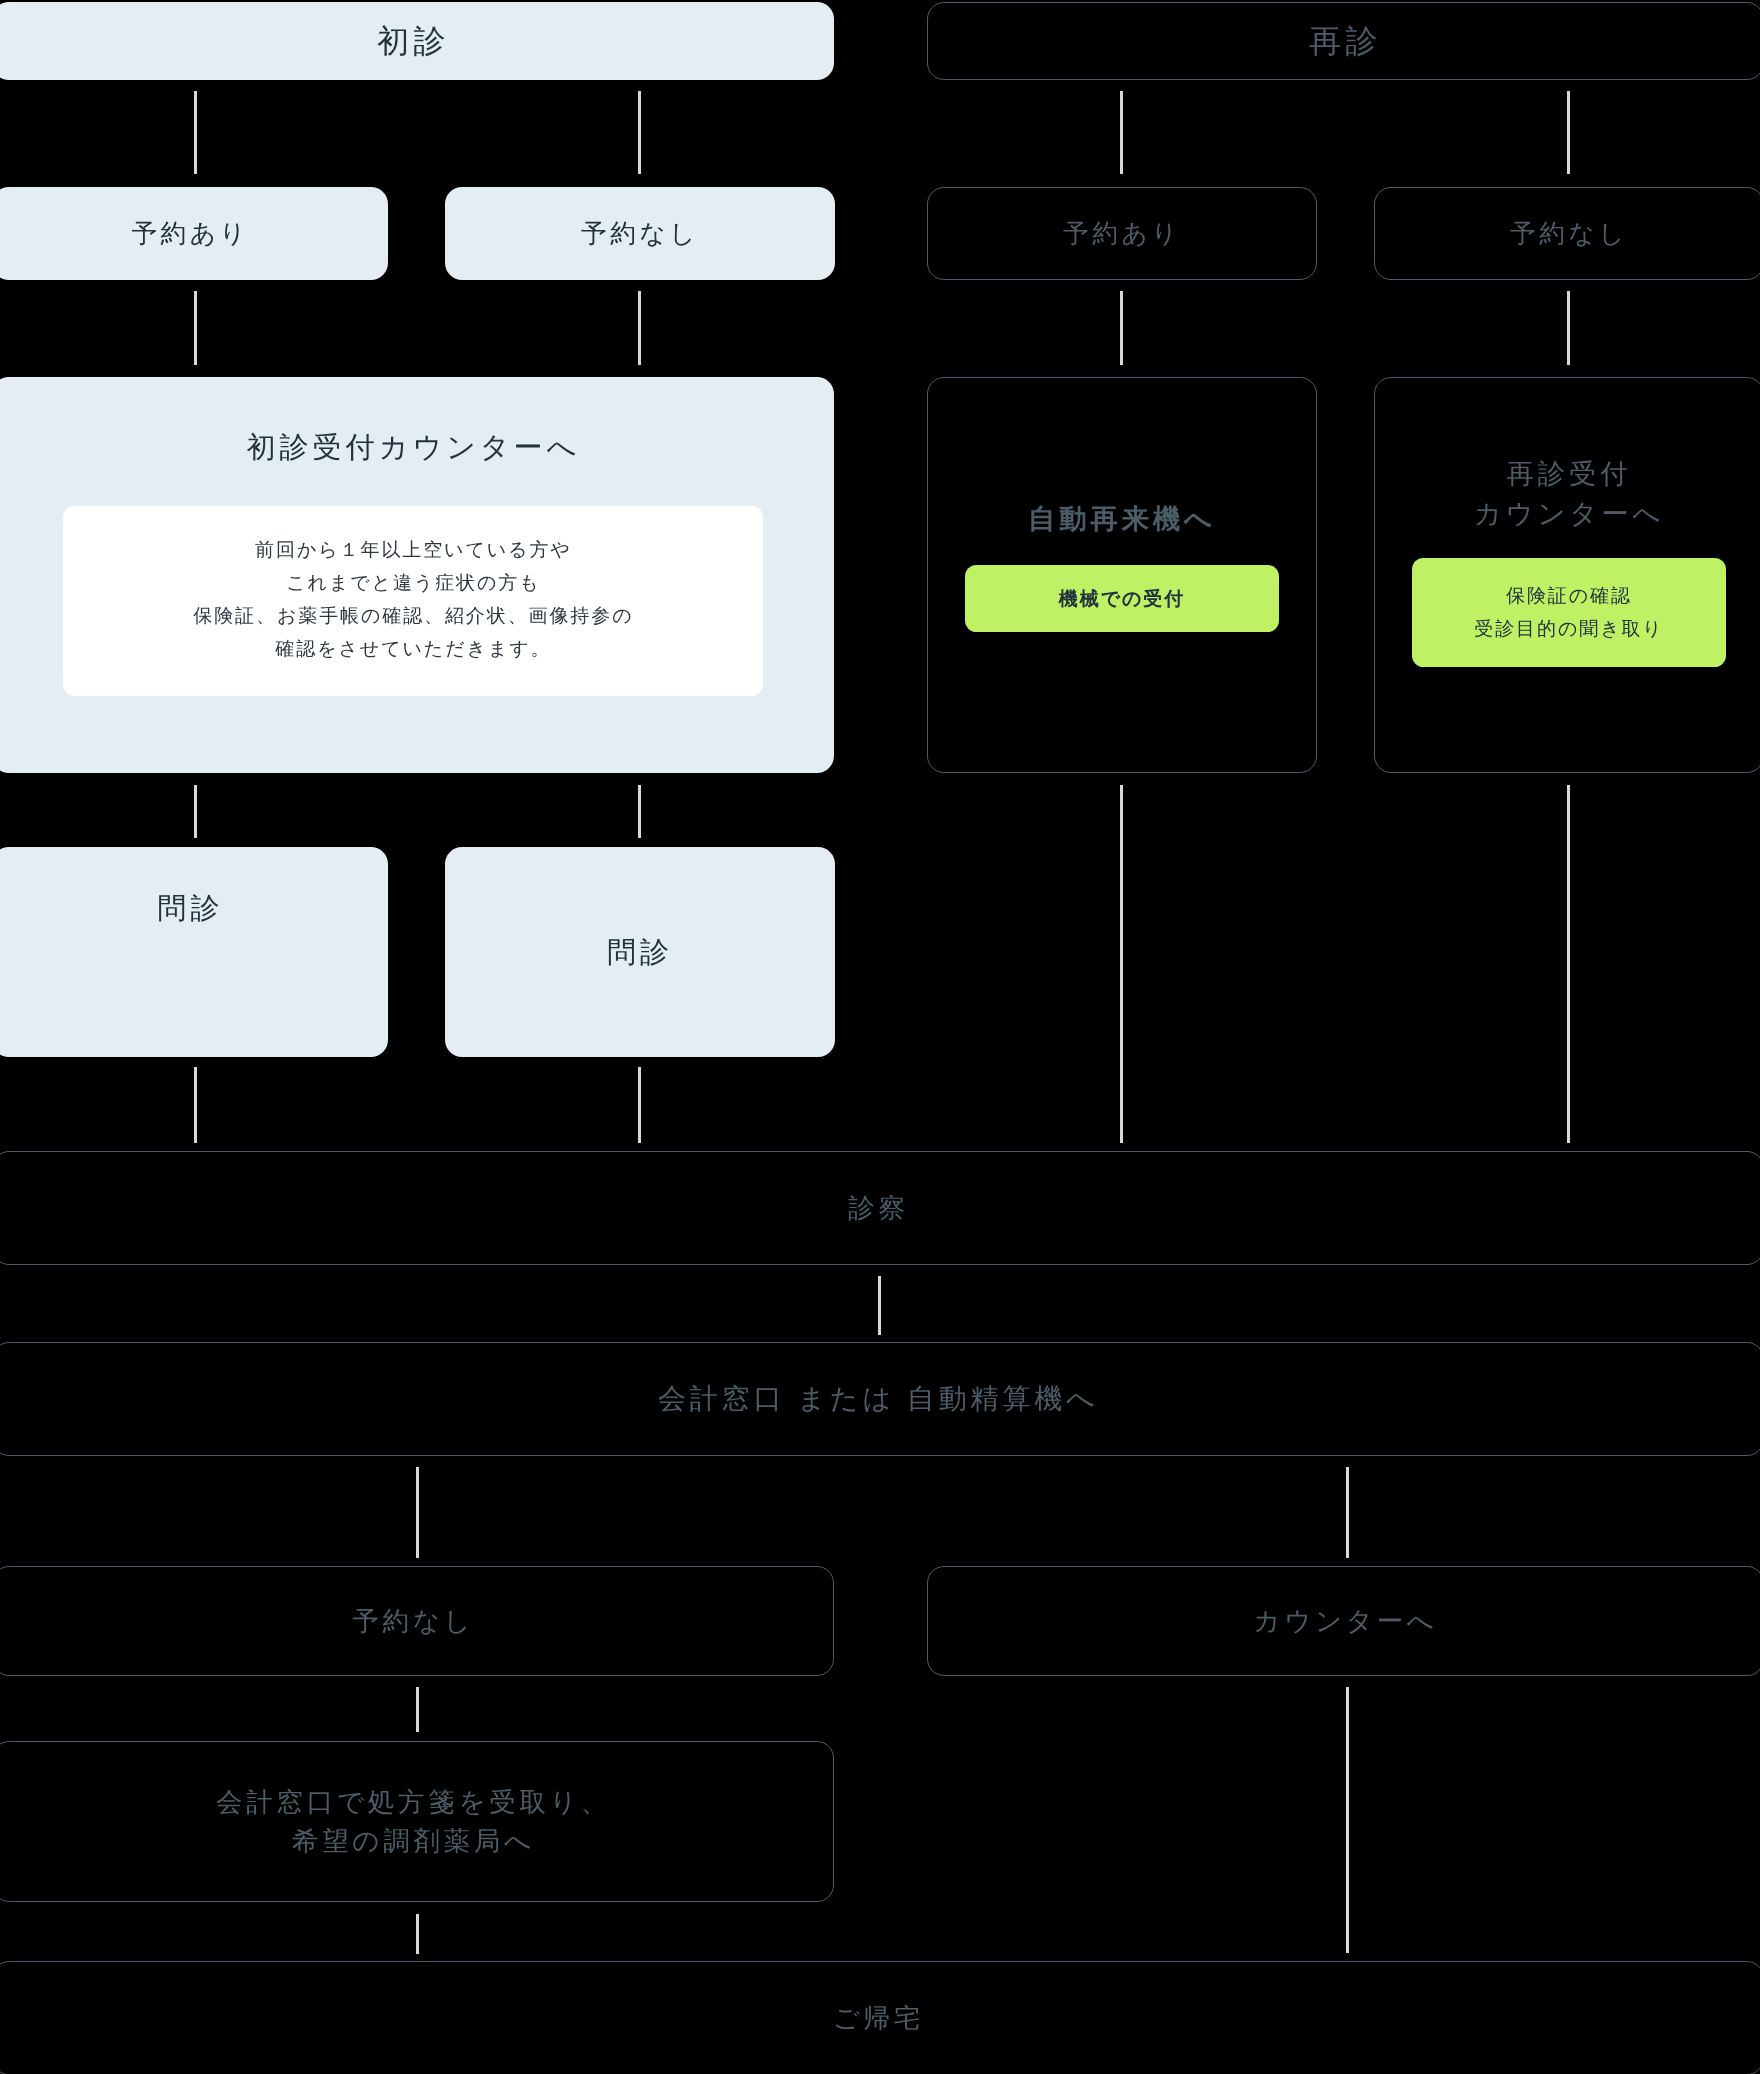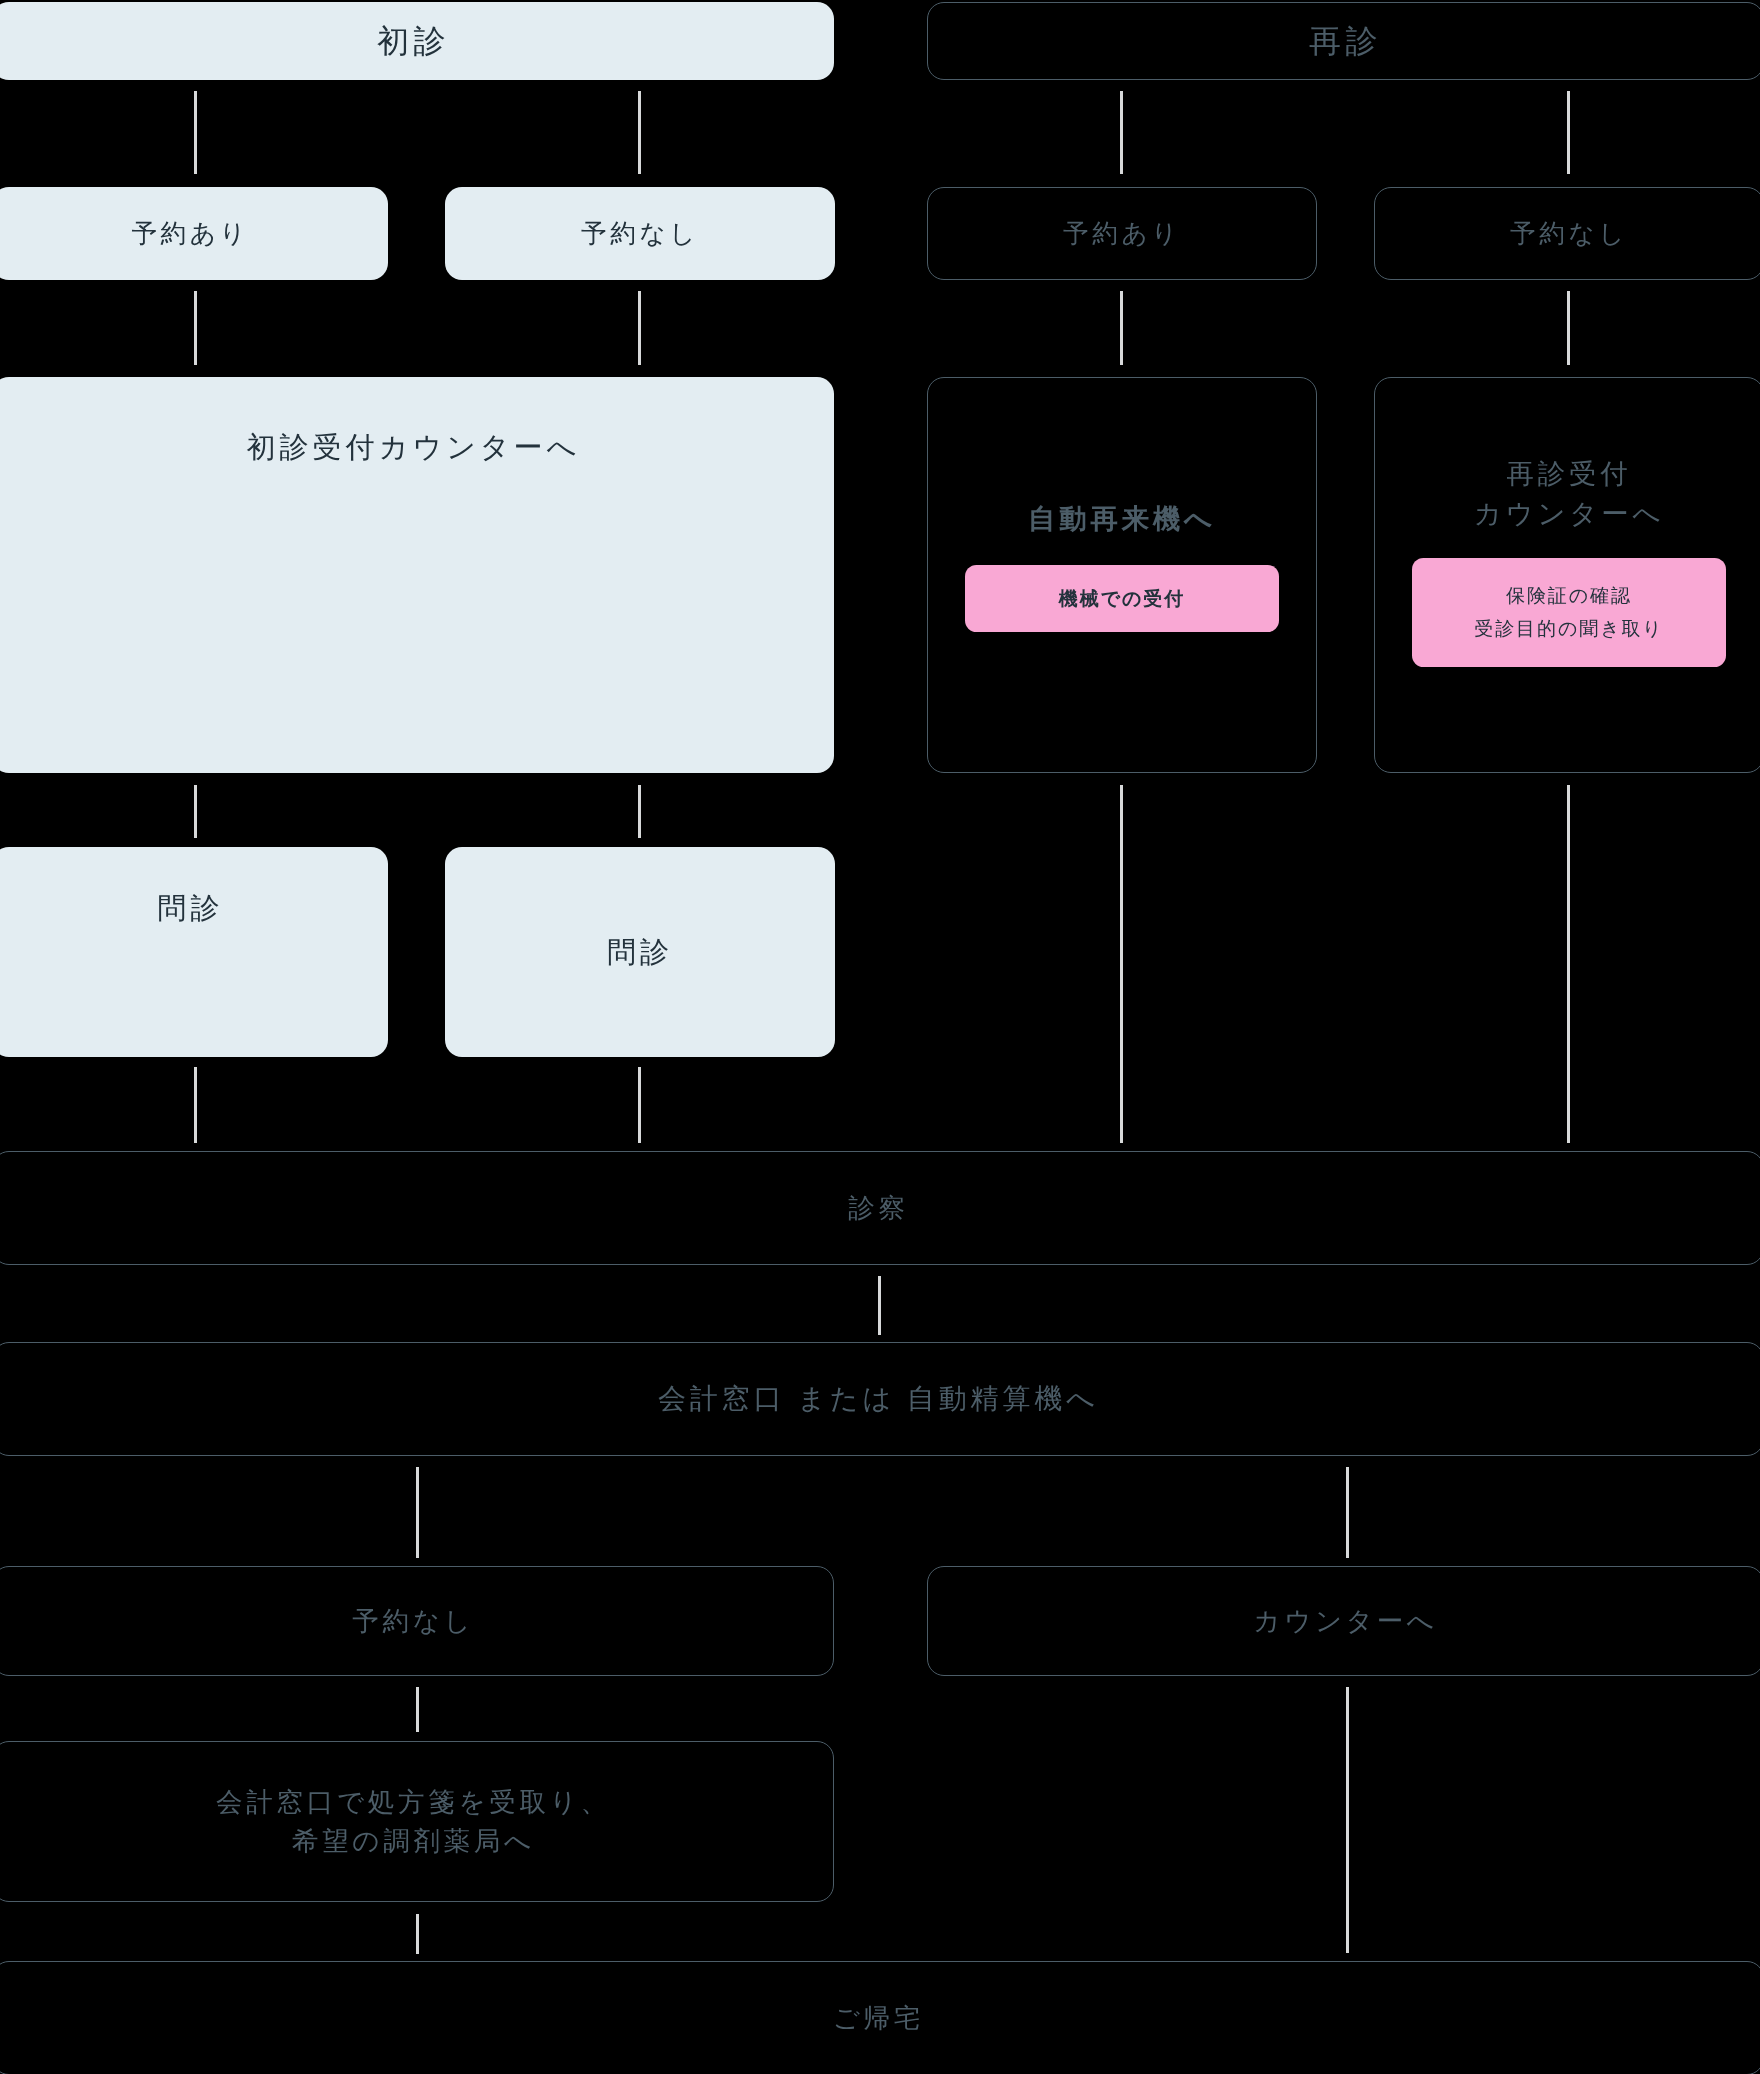--- a/index.html
+++ b/index.html
@@ -57,21 +57,21 @@
 
   
   .subnote {
     border-radius: 11.4px;
     text-align: center;
     letter-spacing: 0.10em;
     line-height: 1.75;
     white-space: pre-line;
   }
   .subnote.white  { background: #ffffff; color: #2b3840; }
-  .subnote.tinted { background: #f9a8d4; color: #23323c; }
+  .subnote.tinted { background: #bef264; color: #23323c; }
 
   
   .connector {
     position: absolute;
     width: 2.8px;
     background: #d7d9da;
   }
 
   
   #n-shoshin  { left: -7.6px;  top: 1.9px;    width: 842px;  height: 78px;  font-size: 32px; }
@@ -214,20 +214,24 @@
   <div class="node outlined" id="n-yoyaku-a2">
     <span class="node-title">予約あり</span>
   </div>
 
   <div class="node outlined" id="n-yoyaku-n2">
     <span class="node-title">予約なし</span>
   </div>
 
   <div class="node filled" id="n-counter-first">
     <span class="node-title">初診受付カウンターへ</span>
+    <div class="subnote white">前回から１年以上空いている方や
+これまでと違う症状の方も
+保険証、お薬手帳の確認、紹介状、画像持参の
+確認をさせていただきます。</div>
   </div>
 
   <div class="node outlined" id="n-machine">
     <span class="node-title">自動再来機へ</span>
     <div class="subnote tinted">機械での受付</div>
   </div>
 
   <div class="node outlined" id="n-counter-re">
     <span class="node-title">再診受付
 カウンターへ</span>

